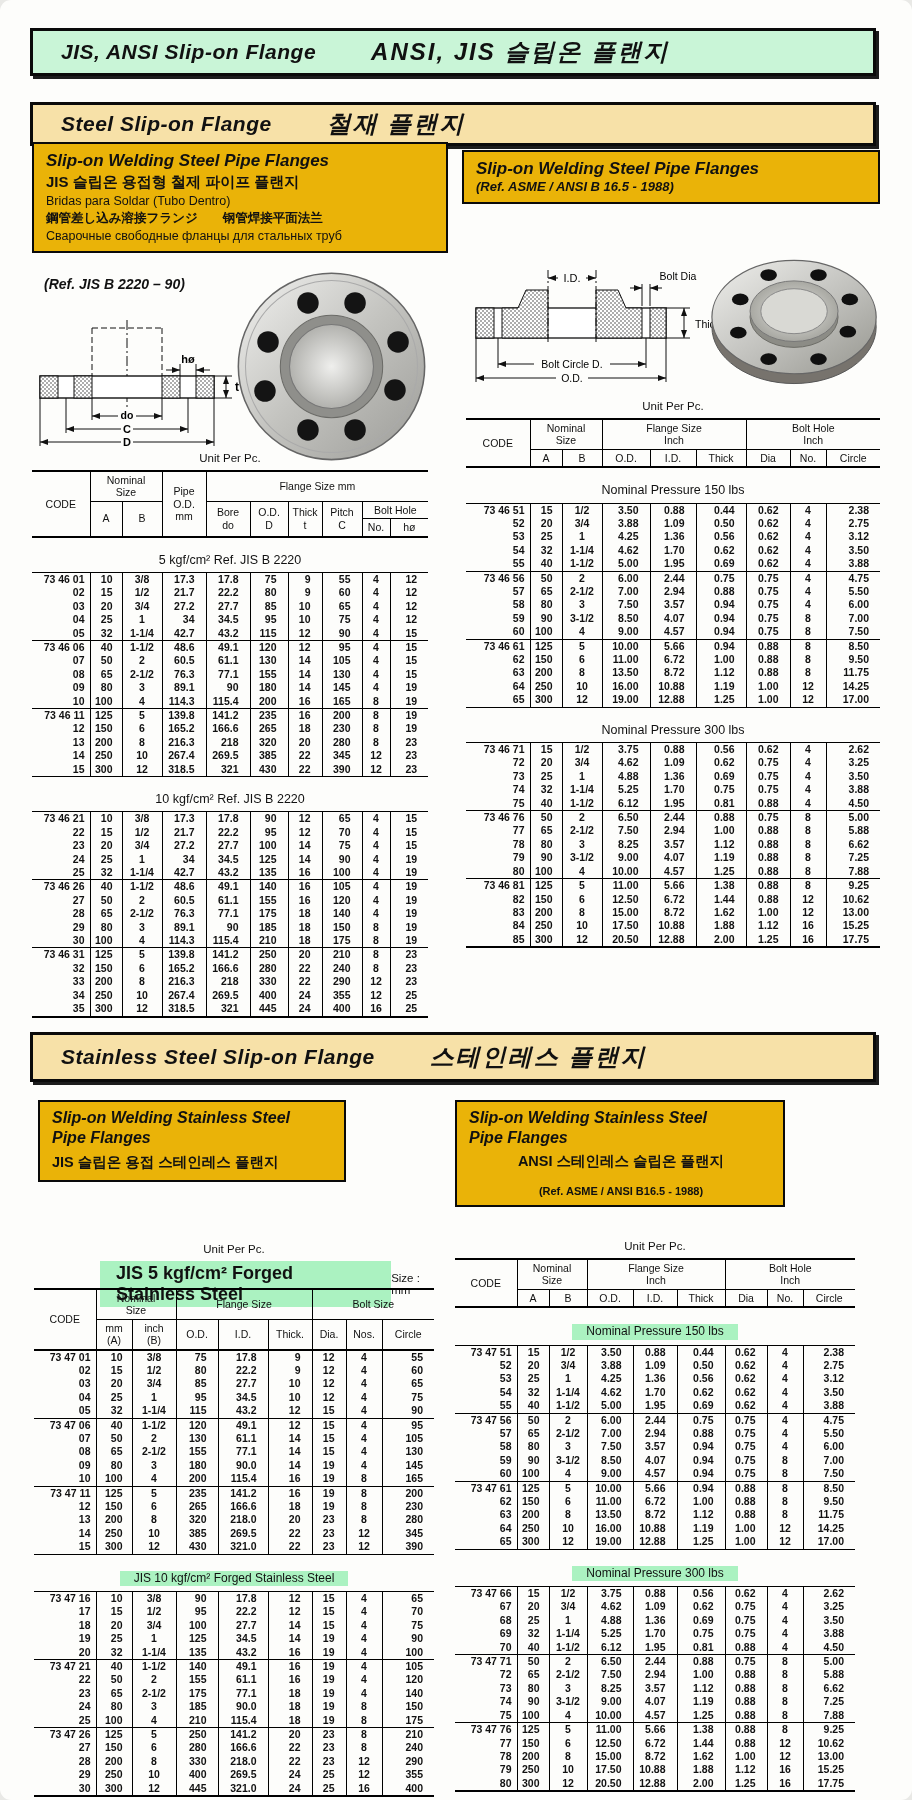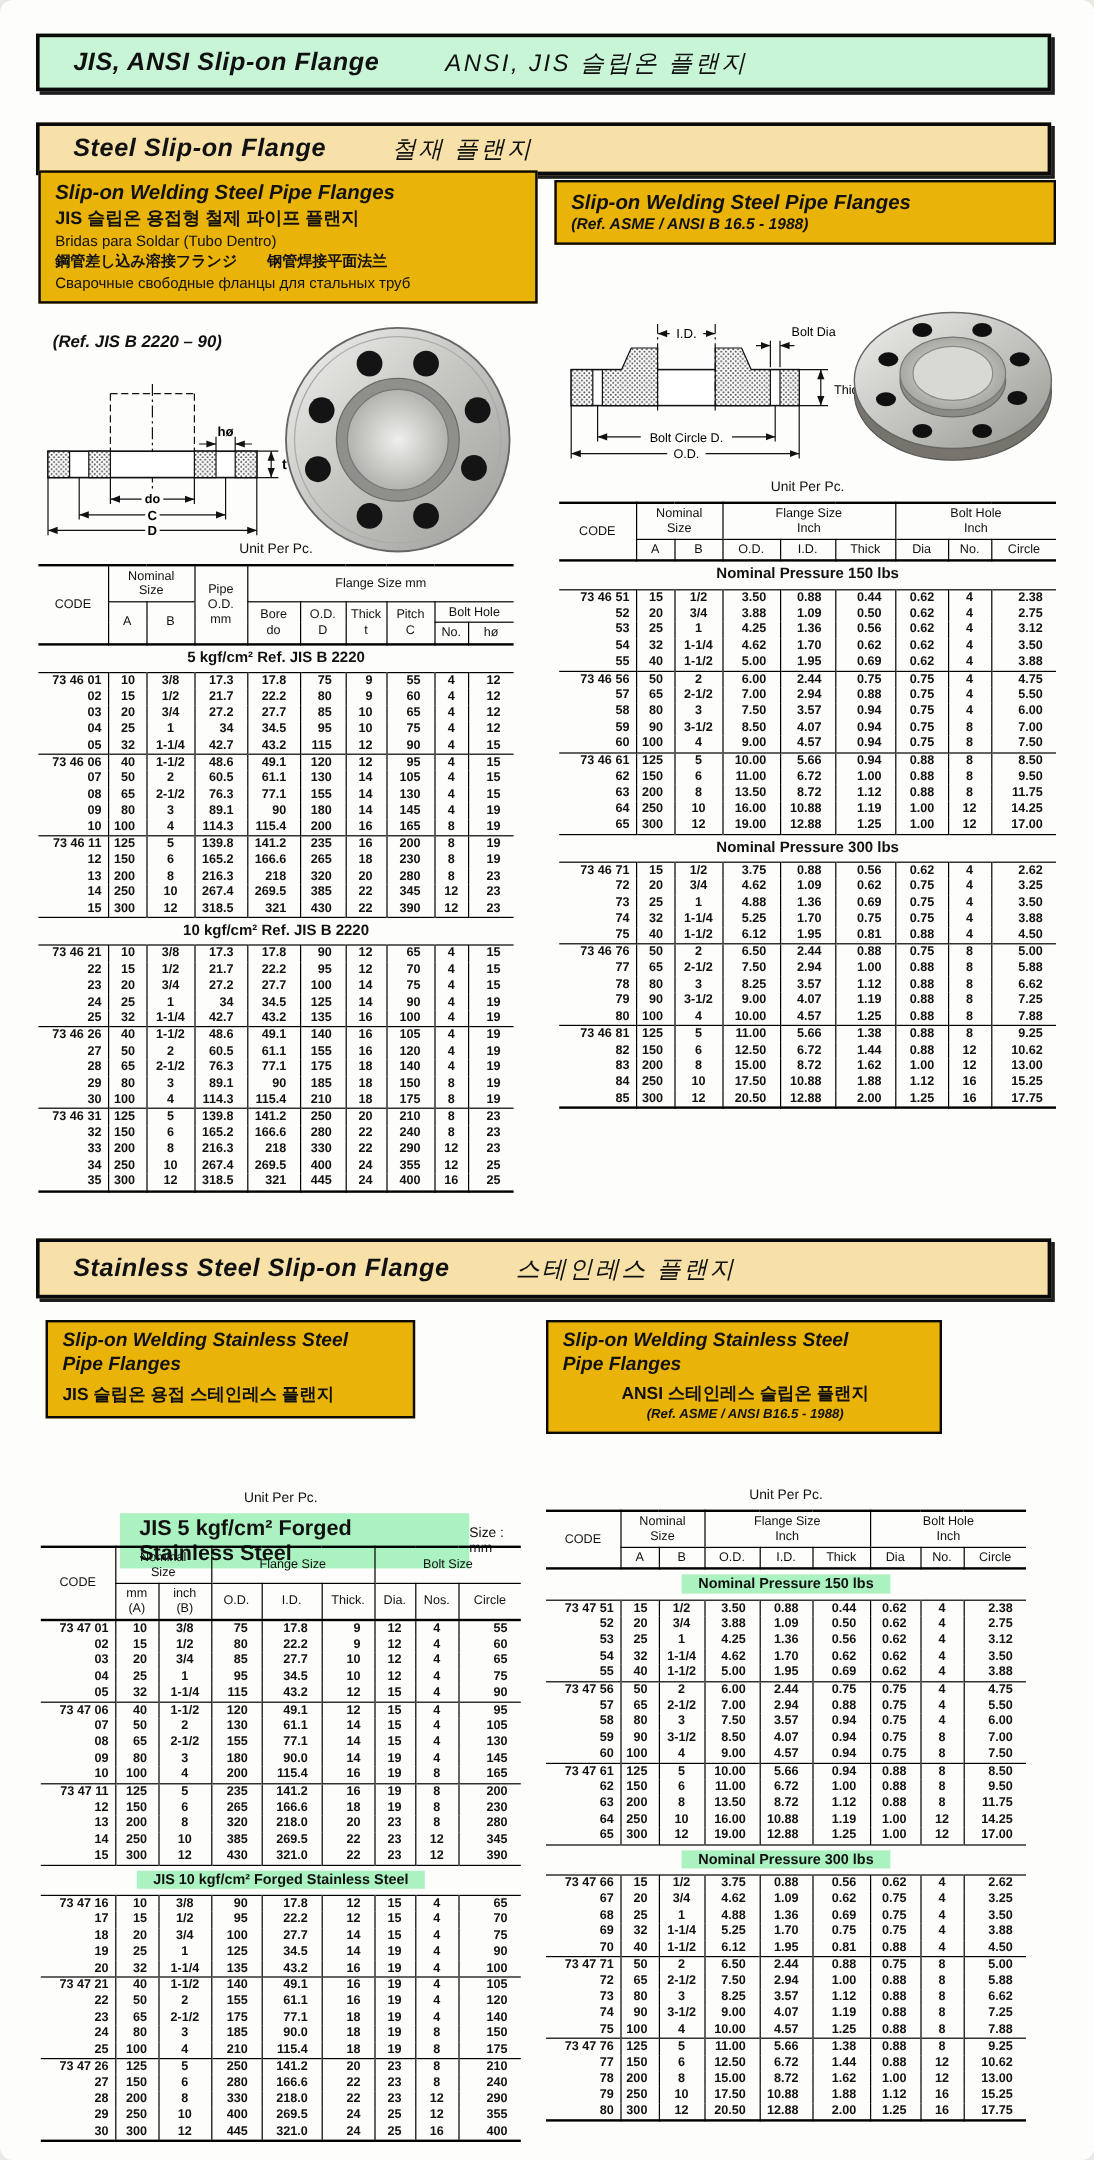--- a/index.html
+++ b/index.html
@@ -11,32 +11,32 @@
   }
   
   .banner {
     position:absolute; left:30px; width:846px; border:3px solid #0a0a0a;
     box-shadow:3px 3px 0 #1c1c1c; display:flex; align-items:center;
     padding:0 0 0 28px; box-sizing:border-box;
   }
   .banner-green { background:#c9f5d7; }
   .banner-tan   { background:#f7e1a8; }
   .bt-en { font-size:21px; font-weight:bold; font-style:italic; letter-spacing:0.5px; }
-  .bt-ko { font-size:20px; font-weight:normal; font-style:italic; margin-left:55px; letter-spacing:2px; }
+  .bt-ko { font-size:24px; font-weight:bold; font-style:italic; margin-left:55px; letter-spacing:2px; }
   
   .cyanbox {
     position:absolute; background:#eab308; border:2.5px solid #0a0a0a;
     padding:6px 10px 8px 12px; box-sizing:border-box;
   }
   .box-title { font-size:17px; font-weight:bold; font-style:italic; line-height:1.25; }
   .box-ko    { font-size:15px; font-weight:bold; margin-top:2px; }
   .box-small { font-size:12.5px; margin-top:2px; }
   .box-small.bold { font-weight:bold; }
   .box-ref   { font-size:13px; font-weight:bold; font-style:italic; }
-  .box-ref-sm{ font-size:11px; font-weight:bold; font-style:italic; margin-top:2px; }
+  .box-ref-sm{ font-size:11px; font-weight:bold; margin-top:14px; }
   .ta-right  { text-align:right; padding-right:6px; }
   .ta-center { text-align:center; }
   
   .diag { position:absolute; }
   .ref-label { font-size:14px; font-weight:bold; font-style:italic; }
   svg text { font-family:"Liberation Sans", sans-serif; }
   
   .unit-label { position:absolute; font-size:11.5px; text-align:center; }
   .size-note  { font-size:11.5px; }
   .heading-row { position:absolute; display:flex; align-items:center; justify-content:space-between; }
@@ -64,21 +64,21 @@
   .t10 tbody.grp td:nth-child(2), .t10 tbody.grp td:nth-child(4),
   .t10 tbody.grp td:nth-child(5), .t10 tbody.grp td:nth-child(9) { border-left-width:1.8px; }
   .t9  tbody.grp td:nth-child(2), .t9  tbody.grp td:nth-child(4),
   .t9  tbody.grp td:nth-child(7) { border-left-width:1.8px; }
   .dtable td.c-code { text-align:right; padding-right:5px; }
   .dtable tbody.grp td:nth-child(2) { text-align:right; padding-right:9px; }
   .dtable tbody.grp td:nth-child(n+4) { text-align:right; padding-right:11px; }
   .t10 tbody.grp td:nth-child(9) { text-align:center; padding-right:2px; }
   .t9  tbody.grp td:nth-child(8) { text-align:center; padding-right:2px; }
   .dtable tbody.section-head td {
-    text-align:center; font-weight:bold; font-size:12.5px; padding:4px 0 5px 0;
+    text-align:center; font-weight:normal; font-size:12.5px; padding:16px 0 5px 0;
     border:none;
   }
   .dtable tbody.section-head td .hl {
     background:#abf2c1; padding:1px 14px; display:inline-block; font-size:12px;
   }
   th.bl  { border-left:1.1px solid #000; }
   th.bl2 { border-left:1.8px solid #000; }
   th.bb  { border-bottom:1.1px solid #000; }
 </style>
 </head>

